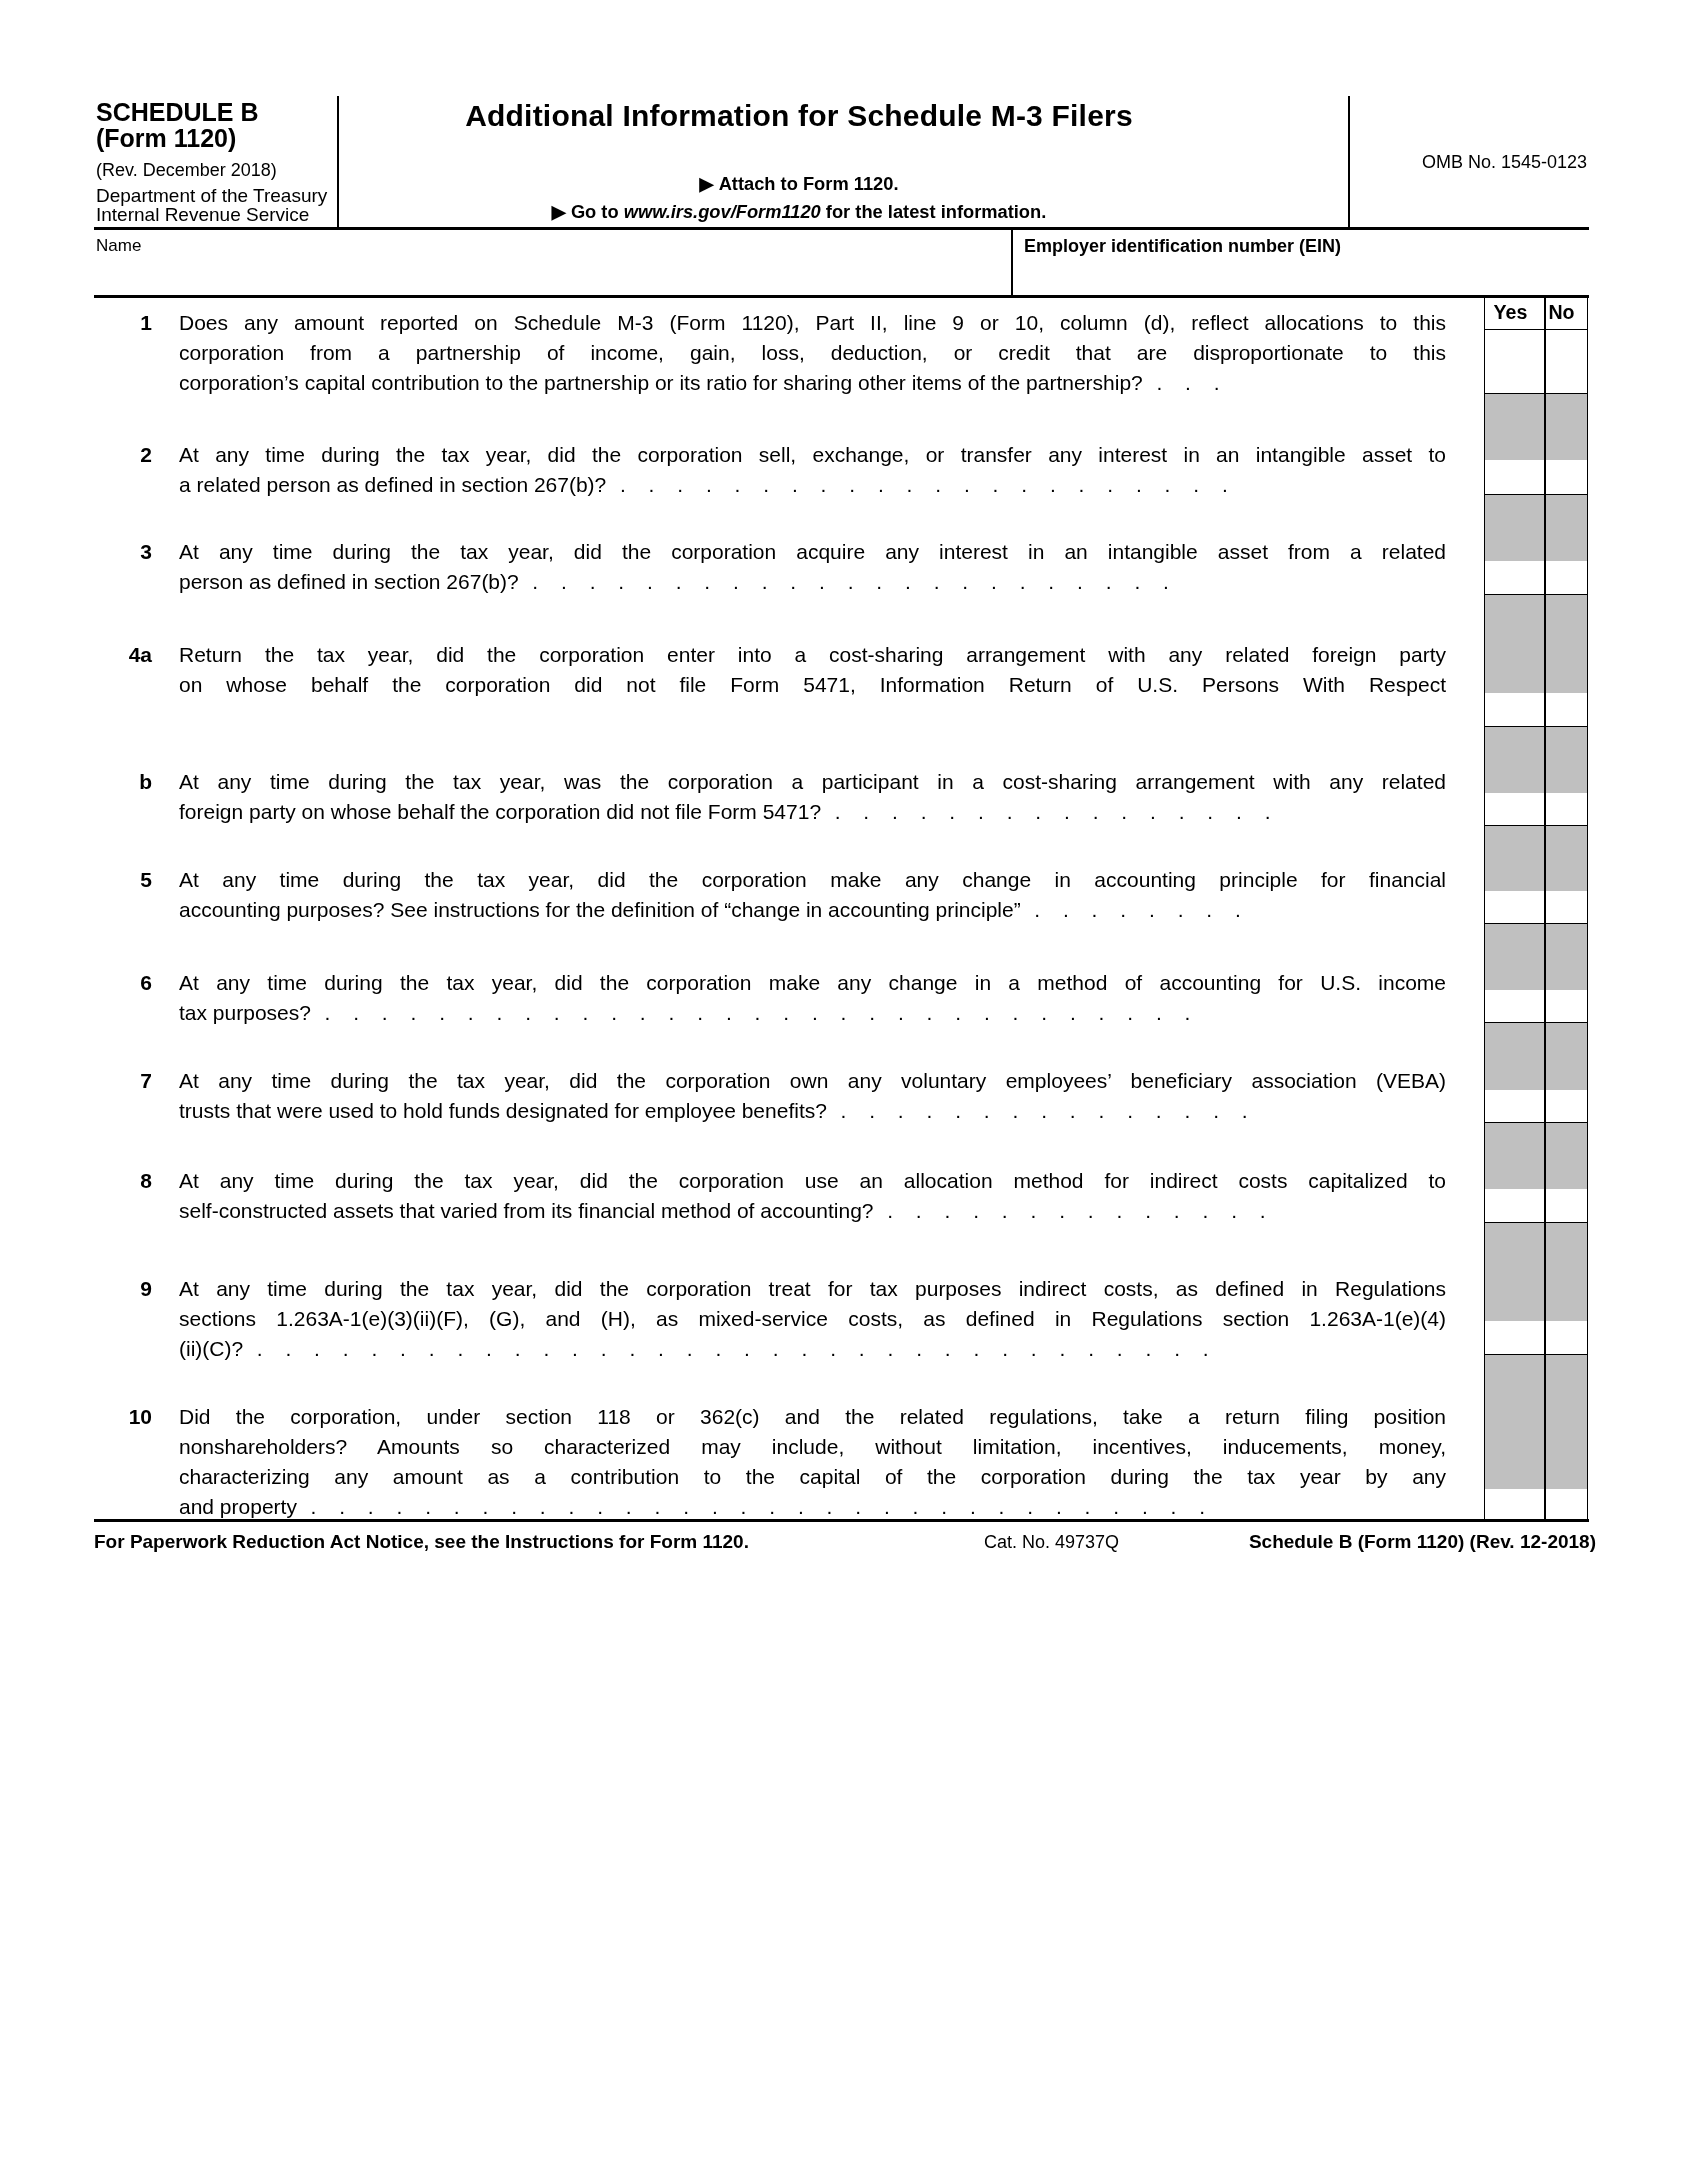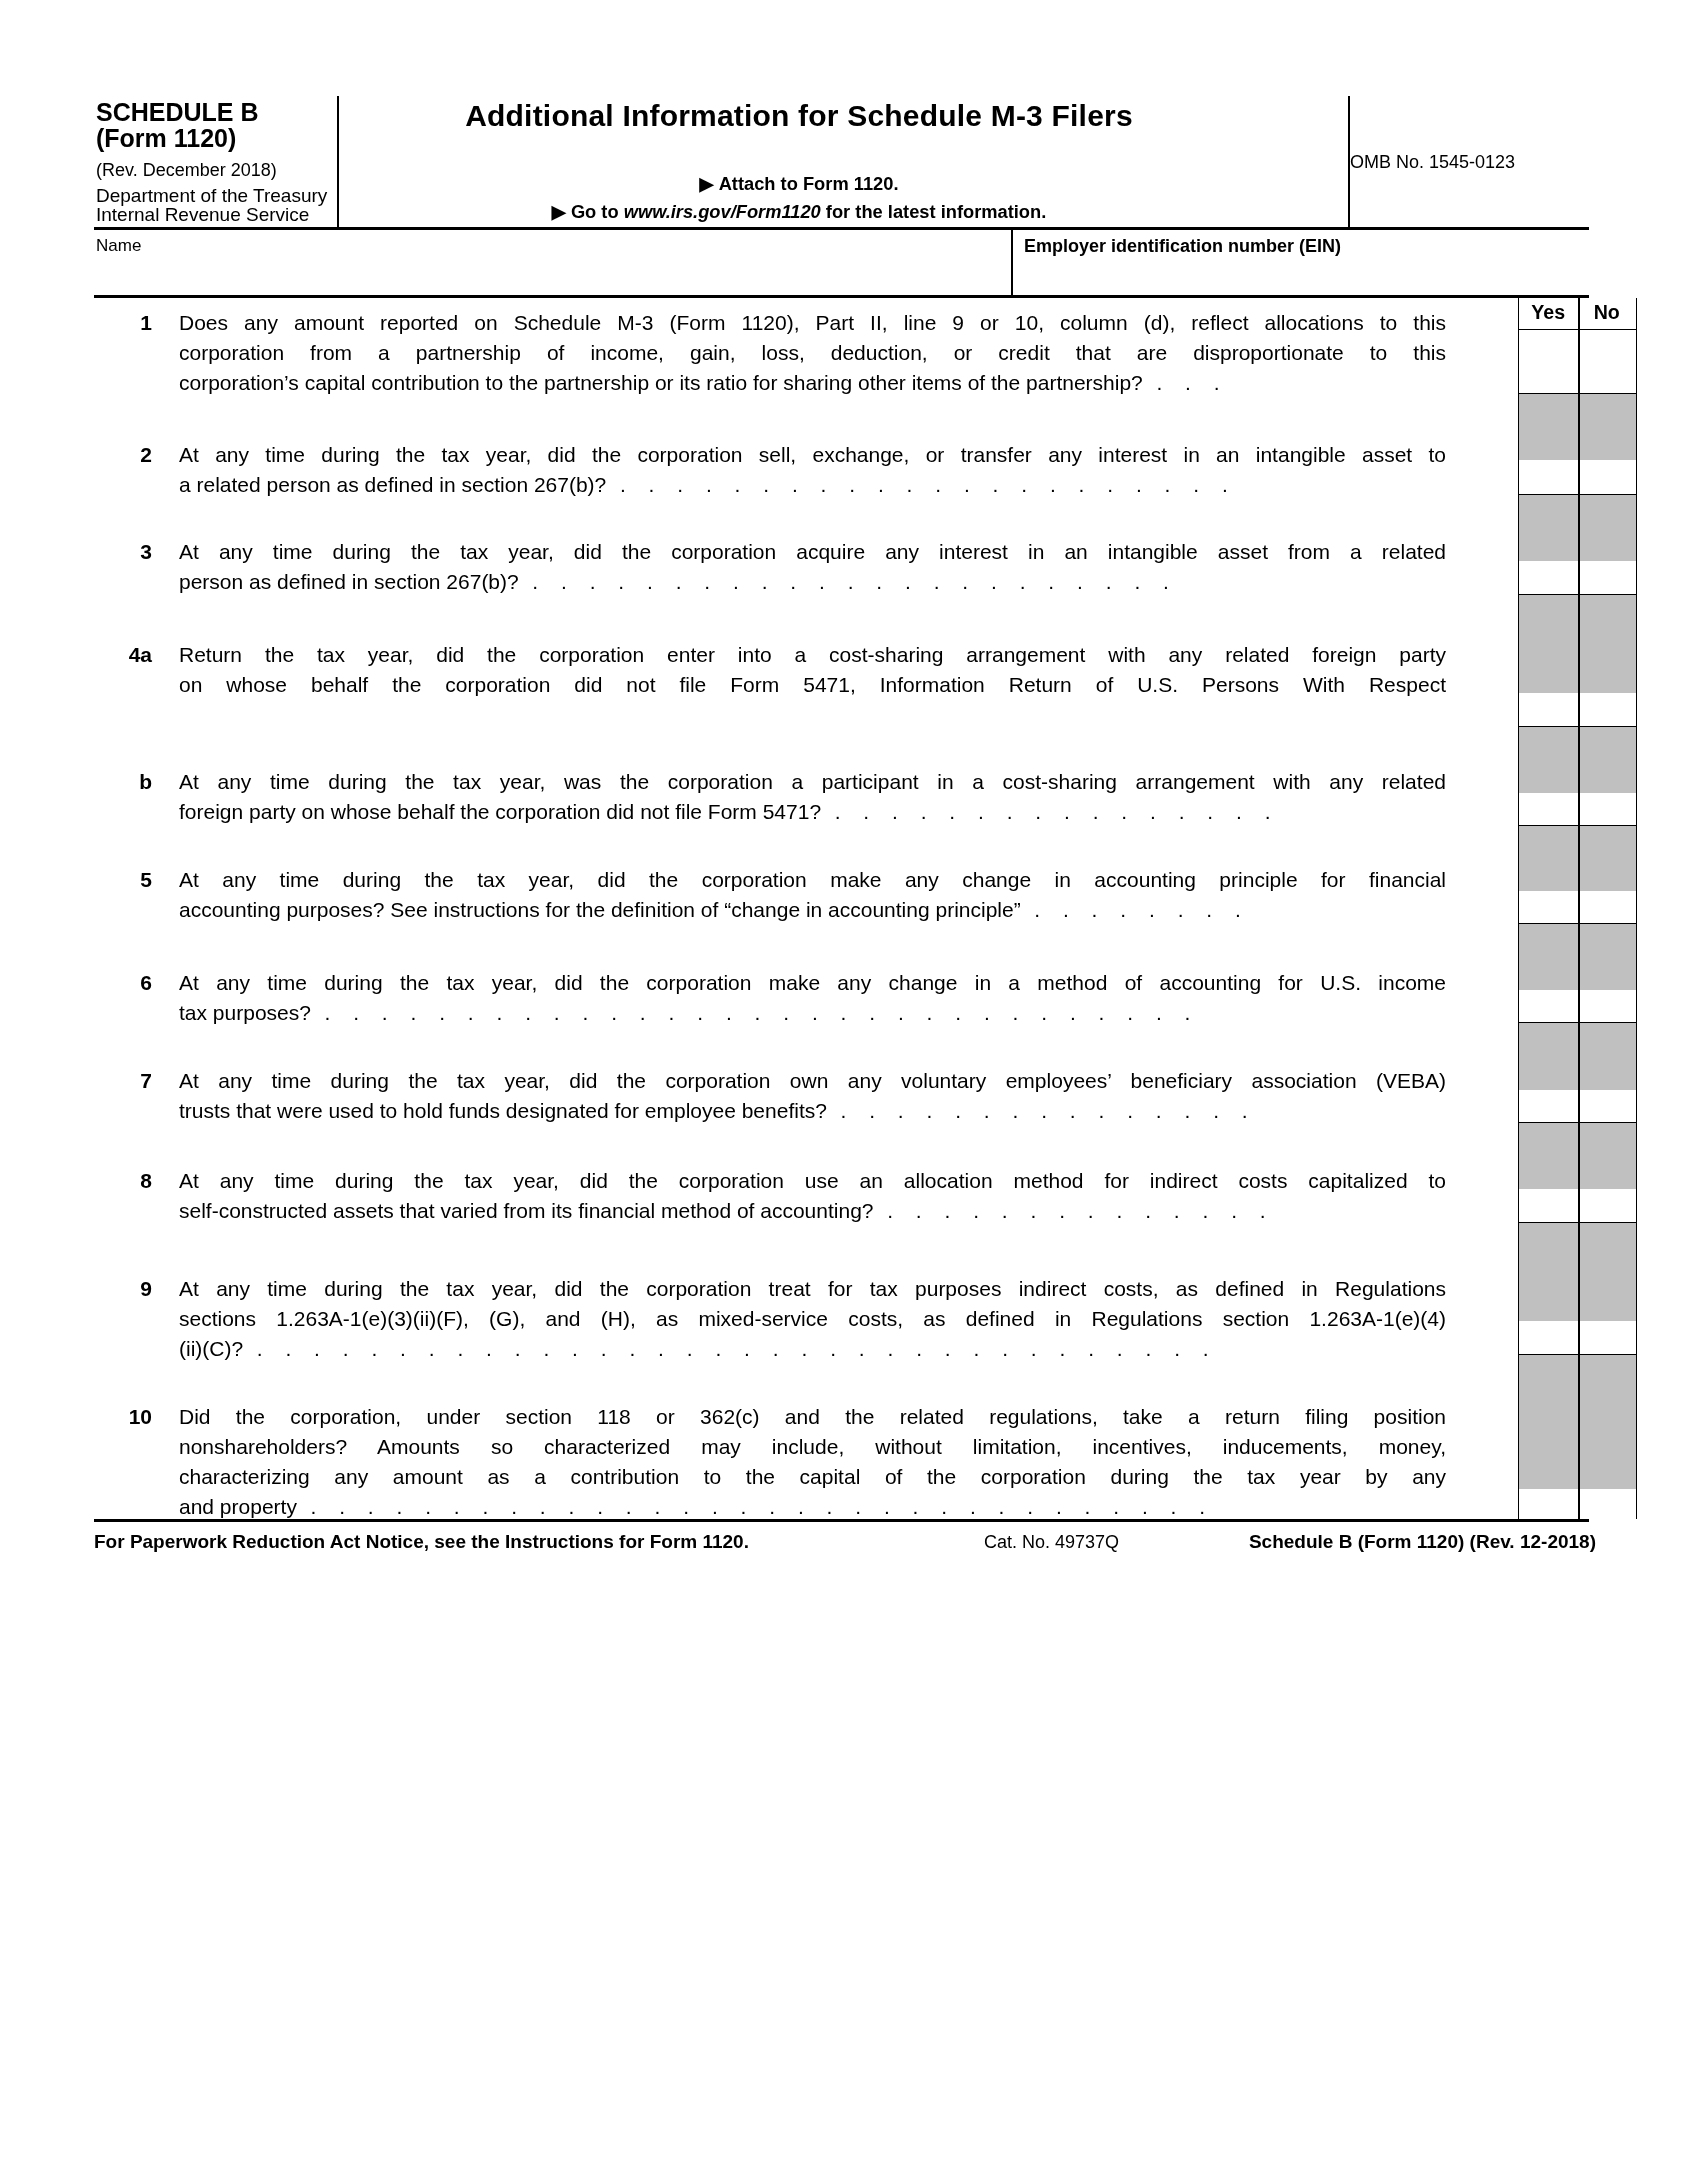--- a/index.html
+++ b/index.html
@@ -17,42 +17,42 @@
   .vline { position:absolute; width:1.7px; background:#000; }
   #vl-hdr1 { left:337px;  top:96px; height:131px; }
   #vl-hdr2 { left:1348px; top:96px; height:131px; }
   #vl-name { left:1011px; top:230px; height:65px;  }
   .hdr-center { position:absolute; left:339px; top:96px; width:920px; text-align:center; }
   .form-title { font-size:30px; font-weight:bold; margin-top:2.6px; letter-spacing:0.2px; }
   .attach-line{ font-size:18.3px; font-weight:bold; margin-top:40px; }
   .goto-line  { font-size:18.3px; font-weight:bold; margin-top:6px; }
   .goto-line .url { font-style:italic; }
   .arrow { margin-right:5.1px; }
-  .hdr-right { position:absolute; left:1350px; top:96px; width:237px; text-align:left;
+  .hdr-right { position:absolute; left:1350px; top:96px; width:237px; text-align:right;
                padding-top:56px; font-size:18px; box-sizing:border-box; }
   .rule { position:absolute; left:94px; width:1495px; background:#000; }
   #rule-hdr   { top:227px;  height:2.6px; }
   #rule-name  { top:295px;  height:3.4px; }
   #rule-foot  { top:1519px; height:3.4px; }
   
   .name-label { position:absolute; left:96px;  top:236px; font-size:17px; }
   .ein-label  { position:absolute; left:1024px; top:236px; font-size:18px; font-weight:bold; }
   .field-area { position:absolute; background:transparent; }
   #name-input { left:96px;  top:257px; width:903px; height:36px; }
   #ein-input  { left:1024px; top:257px; width:545px;  height:36px; }
   
   .question { position:absolute; left:94px; display:flex; }
   .qnum  { width:58px; flex:none; text-align:right; font-weight:bold;
            font-size:21px; line-height:30px; }
   .qtext { margin-left:27px; width:1267px; font-size:21px; line-height:30px; }
   .jline { text-align:justify; text-align-last:justify; white-space:nowrap; }
   .lastline { white-space:nowrap; }
   .dots { letter-spacing:8.5px; margin-left:13.6px; }
   
-  #yn-col { position:absolute; left:1518px; top:298px; width:119px; height:1221px;
+  #yn-col { position:absolute; left:1484px; top:298px; width:104px; height:1221px;
             border-left:1.7px solid #000; border-right:1.7px solid #000; box-sizing:border-box; }
   .yn-head { display:flex; height:31.5px; border-bottom:1.7px solid #000; box-sizing:border-box;
              background:#fff; }
   .yn-head .lbl { width:50%; text-align:center; font-weight:bold; font-size:19.6px; line-height:28px; }
   .yn-row { position:relative; border-bottom:1.7px solid #000; box-sizing:border-box; }
   .yn-strip { position:absolute; left:0; right:0; bottom:0; background:#fff; }
   .yn-cell { position:absolute; top:0; bottom:0; z-index:2; }
   .yn-cell.yes { left:0; width:59px; }
   .yn-cell.no  { left:60px; right:0; }
   #yn-div { position:absolute; left:59px; top:0; bottom:0; width:1.7px; background:#000; z-index:4; }

